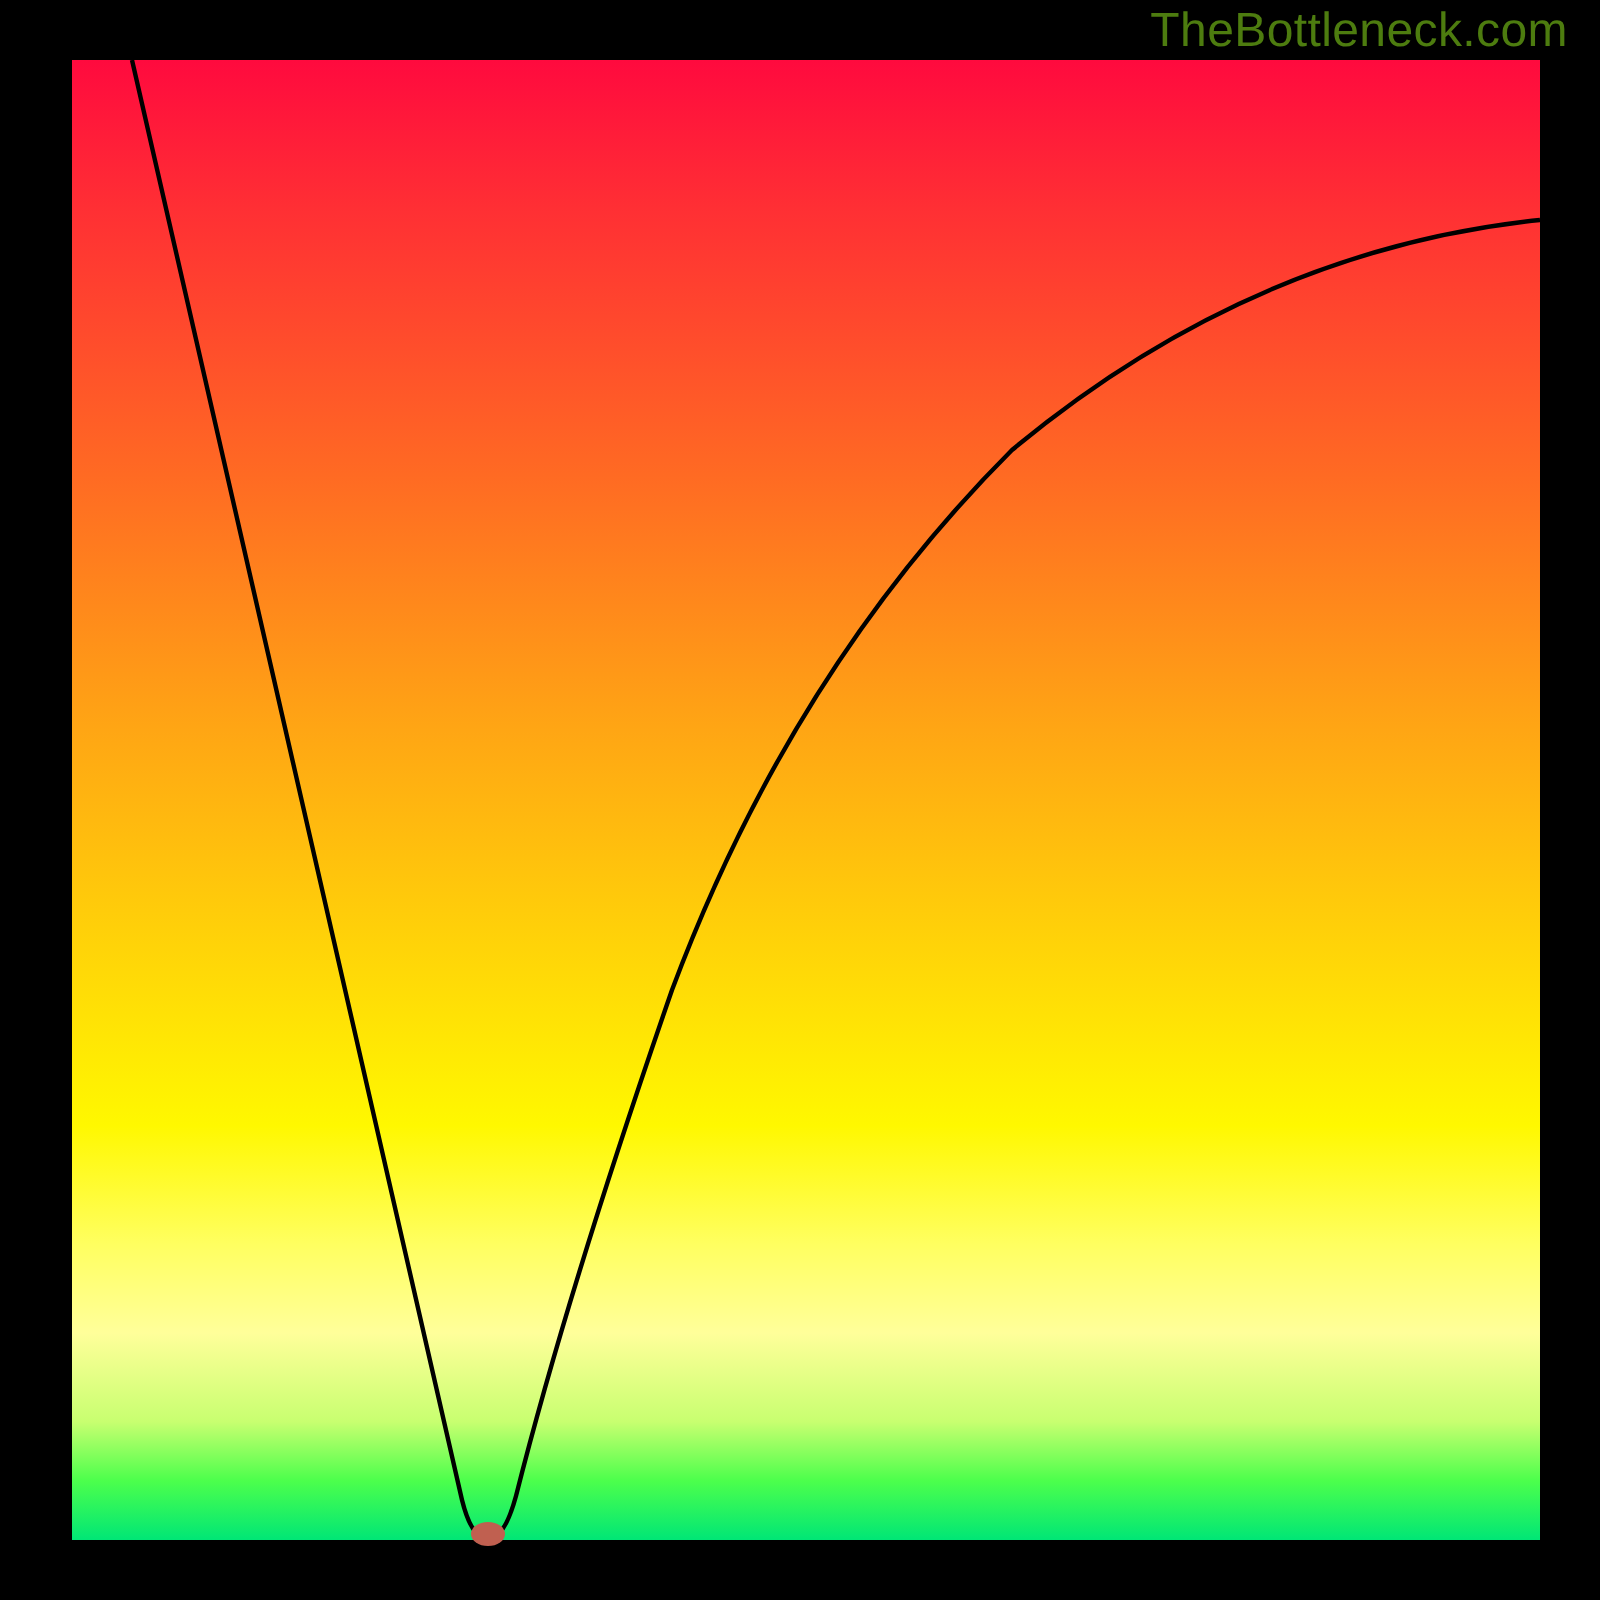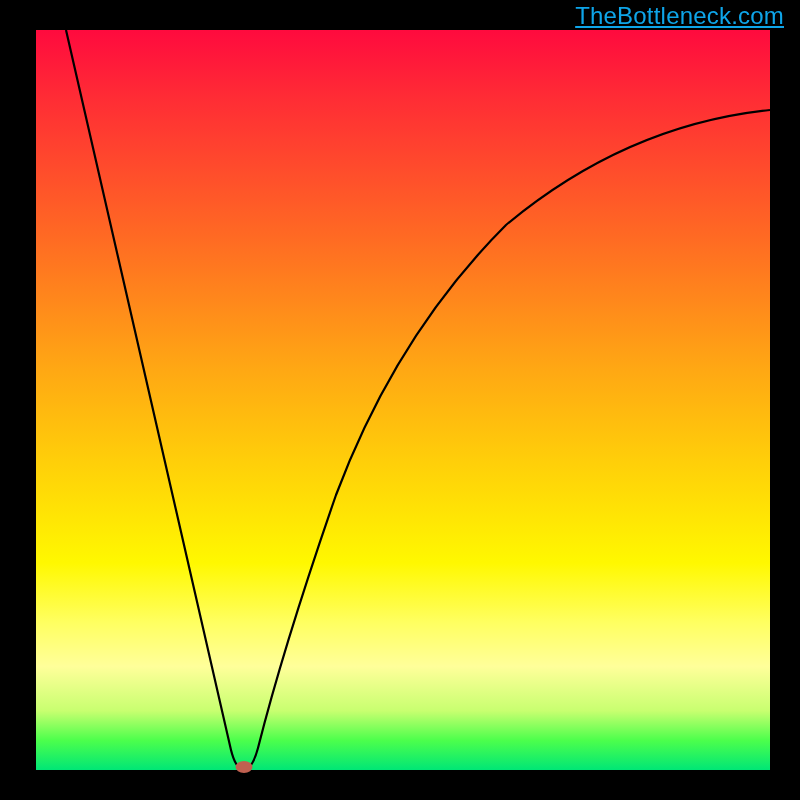--- a/index.html
+++ b/index.html
@@ -14,26 +14,25 @@
   .frame {
     position: relative;
     width: 800px;
     height: 800px;
     background: #000;
   }
   .watermark {
     position: absolute;
     top: 2px;
     right: 16px;
-    color: #0ea5e9;
+    color: #4d7c0f;
     font-size: 24px;
     font-weight: 400;
     font-family: Arial, Helvetica, sans-serif;
     letter-spacing: 0.2px;
-    text-decoration: underline;
   }
   .plot-area {
     position: absolute;
     left: 36px;
     top: 30px;
     width: 734px;
     height: 740px;
     
     background: linear-gradient(
       to bottom,

